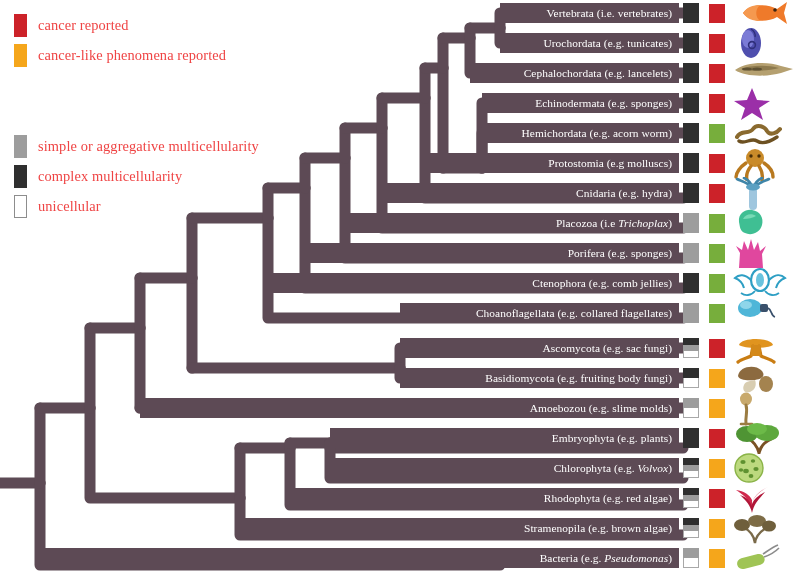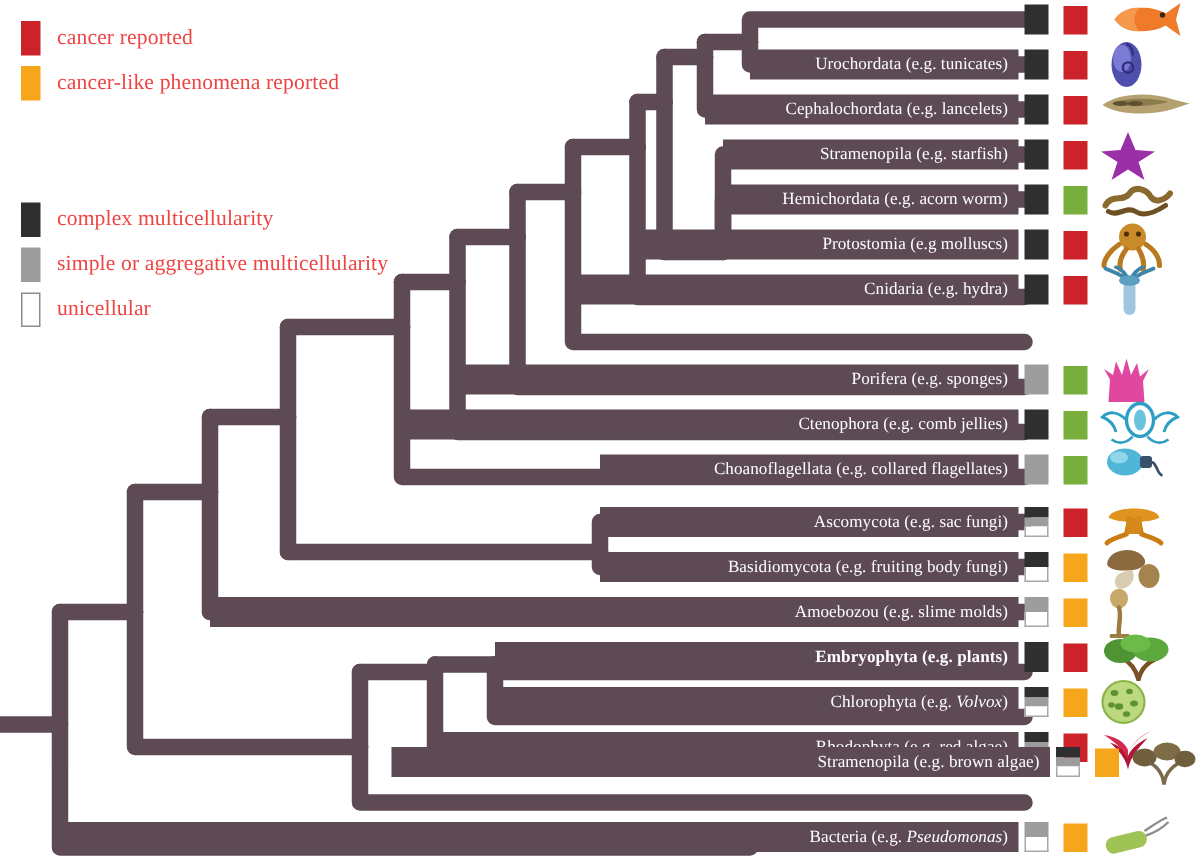--- a/index.html
+++ b/index.html
@@ -73,26 +73,26 @@
           <span class="legend-label">cancer reported</span>
         </div>
         <div class="legend-row">
           <span class="legend-swatch" style="background: rgb(245, 166, 27);"></span>
           <span class="legend-label">cancer-like phenomena reported</span>
         </div>
       </div>
 
     <div class="legend-group" id="legend-cell" style="top:131px;">
         <div class="legend-row">
+          <span class="legend-swatch" style="background: rgb(157, 157, 157);"></span>
+          <span class="legend-label">simple or aggregative multicellularity</span>
+        </div>
+        <div class="legend-row">
           <span class="legend-swatch" style="background: rgb(47, 47, 47);"></span>
           <span class="legend-label">complex multicellularity</span>
-        </div>
-        <div class="legend-row">
-          <span class="legend-swatch" style="background: rgb(157, 157, 157);"></span>
-          <span class="legend-label">simple or aggregative multicellularity</span>
         </div>
         <div class="legend-row">
           <span class="legend-swatch outline"></span>
           <span class="legend-label">unicellular</span>
         </div>
       </div>
 
   </div>
 
   <svg id="tree" width="798" height="571">
@@ -163,20 +163,23 @@
       <path d="M 290,448 L 290,505 L 683,505"></path>
       <path d="M 290,448 L 290,443"></path>
       <path d="M 290,443 L 330,443"></path>
       <path d="M 330,443 L 330,448 L 683,448"></path>
       <path d="M 330,443 L 330,478 L 683,478"></path>
     </g>
   </svg>
 
   <div class="rows" id="rows">
       <div class="row" style="top: 3px;">
+        <div class="rowbar" style="left: 500px; width: 179px; background: rgb(93, 74, 85);">
+          <span class="rowbar-label">Vertebrata (i.e. vertebrates)</span>
+        </div>
         <div class="mcell">
           <span style="height: 20px; background: rgb(47, 47, 47);"></span>
         </div>
         <div class="status" style="background: rgb(204, 34, 41);"></div>
         <div class="organism">
           <svg width="58" height="32" viewBox="0 0 58 32">
             <path d="M10 16 C16 7,34 6,44 12 L54 5 L51 16 L54 27 L44 20 C34 26,16 25,10 16 Z" fill="#ef7a2a"></path>
             <path d="M10 16 C14 10,20 8,27 8 C22 12,22 20,27 24 C20 24,14 22,10 16Z" fill="#f5994f"></path>
             <circle cx="42" cy="13" r="1.8" fill="#3a2412"></circle>
           </svg>
@@ -211,21 +214,21 @@
           <svg width="62" height="24" viewBox="0 0 62 24">
             <path d="M2 13 C12 5,34 4,48 9 L60 12 L48 16 C34 20,12 20,2 13 Z" fill="#b5a070"></path>
             <path d="M8 12 C18 8,34 8,46 11 C34 14,18 15,8 12Z" fill="#8d7a4e"></path>
             <ellipse cx="14" cy="12" rx="5" ry="1.6" fill="#5e5132"></ellipse>
             <ellipse cx="24" cy="12" rx="5" ry="1.6" fill="#5e5132"></ellipse>
           </svg>
         </div>
       </div>
       <div class="row" style="top: 93px;">
         <div class="rowbar" style="left: 482px; width: 197px; background: rgb(93, 74, 85);">
-          <span class="rowbar-label">Stramenopila (e.g. starfish)</span>
+          <span class="rowbar-label">Echinodermata (e.g. sponges)</span>
         </div>
         <div class="mcell">
           <span style="height: 20px; background: rgb(47, 47, 47);"></span>
         </div>
         <div class="status" style="background: rgb(204, 34, 41);"></div>
         <div class="organism">
           <svg width="38" height="34" viewBox="0 0 38 34">
             <path d="M19 1 L24 13 L37 14 L26 21 L30 33 L19 26 L8 33 L12 21 L1 14 L14 13 Z" fill="#9b2fa8"></path>
           </svg>
         </div>
@@ -271,20 +274,35 @@
         </div>
         <div class="status" style="background: rgb(204, 34, 41);"></div>
         <div class="organism">
           <svg width="40" height="34" viewBox="0 0 40 34">
             <rect x="16" y="10" width="8" height="23" rx="4" fill="#9fc6de"></rect>
             <path d="M20 11 c-6-6-12-7-16-9 M20 11 c-3-7-6-9-9-10 M20 11 c3-7 6-9 9-10 M20 11 c6-6 12-7 16-9" stroke="#3f85a8" stroke-width="2.6" fill="none" stroke-linecap="round"></path>
             <ellipse cx="20" cy="10" rx="7" ry="3.5" fill="#5ba0c2"></ellipse>
           </svg>
         </div>
       </div>
+      <div class="row" style="top: 213px;">
+        <div class="rowbar" style="left: 345px; width: 334px; background: rgb(93, 74, 85);">
+          <span class="rowbar-label">Placozoa (i.e <i>Trichoplax</i>)</span>
+        </div>
+        <div class="mcell">
+          <span style="height: 20px; background: rgb(157, 157, 157);"></span>
+        </div>
+        <div class="status" style="background: rgb(119, 174, 60);"></div>
+        <div class="organism">
+          <svg width="34" height="30" viewBox="0 0 34 30">
+            <path d="M6 15 C5 6,13 2,19 3 C27 4,31 11,29 18 C27 26,18 29,12 26 C7 24,7 20,6 15Z" fill="#3fbf93"></path>
+            <path d="M10 12 C12 7,19 6,23 9 C20 11,15 12,10 12Z" fill="#77dab5"></path>
+          </svg>
+        </div>
+      </div>
       <div class="row" style="top: 243px;">
         <div class="rowbar" style="left: 305px; width: 374px; background: rgb(93, 74, 85);">
           <span class="rowbar-label">Porifera (e.g. sponges)</span>
         </div>
         <div class="mcell">
           <span style="height: 20px; background: rgb(157, 157, 157);"></span>
         </div>
         <div class="status" style="background: rgb(119, 174, 60);"></div>
         <div class="organism">
           <svg width="36" height="32" viewBox="0 0 36 32">
@@ -372,21 +390,21 @@
         <div class="status" style="background: rgb(245, 166, 27);"></div>
         <div class="organism">
           <svg width="26" height="34" viewBox="0 0 26 34">
             <ellipse cx="13" cy="7" rx="6" ry="6.5" fill="#c8a96c"></ellipse>
             <path d="M13 13 c2 7-1 12 0 19" stroke="#9b7c42" stroke-width="3" fill="none" stroke-linecap="round"></path>
             <path d="M8 32 h11" stroke="#9b7c42" stroke-width="2.6" stroke-linecap="round"></path>
           </svg>
         </div>
       </div>
       <div class="row" style="top: 428px;">
-        <div class="rowbar" style="left: 330px; width: 349px; background: rgb(93, 74, 85); font-weight: bold;">
+        <div class="rowbar" style="left: 330px; width: 349px; background: rgb(93, 74, 85);">
           <span class="rowbar-label">Embryophyta (e.g. plants)</span>
         </div>
         <div class="mcell">
           <span style="height: 20px; background: rgb(47, 47, 47);"></span>
         </div>
         <div class="status" style="background: rgb(204, 34, 41);"></div>
         <div class="organism">
           <svg width="52" height="32" viewBox="0 0 52 32">
             <path d="M26 31 c-2-8 -6-12 -12-15 M26 31 c2-9 8-12 14-15" stroke="#7a5226" stroke-width="3" fill="none" stroke-linecap="round"></path>
             <ellipse cx="14" cy="12" rx="11" ry="8" fill="#4f9434"></ellipse>
@@ -431,21 +449,21 @@
         </div>
         <div class="status" style="background: rgb(204, 34, 41);"></div>
         <div class="organism">
           <svg width="38" height="32" viewBox="0 0 38 32">
             <path d="M19 31 C17 22,12 18,7 13 C13 15,17 18,19 22 C21 17,26 13,32 10 C27 16,21 21,19 31Z" fill="#b01638"></path>
             <path d="M19 24 C16 17,9 12,3 8 C11 9,17 13,19 18Z" fill="#d12a4d"></path>
             <path d="M19 20 C22 13,29 8,35 5 C28 8,22 13,19 20Z" fill="#d12a4d"></path>
           </svg>
         </div>
       </div>
-      <div class="row" style="top: 498px; margin-left: 21px;">
+      <div class="row" style="top: 518px;">
         <div class="rowbar" style="left: 240px; width: 439px; background: rgb(93, 74, 85);">
           <span class="rowbar-label">Stramenopila (e.g. brown algae)</span>
         </div>
         <div class="mcell">
           <span style="height: 6.66667px; background: rgb(47, 47, 47);"></span>
           <span style="height: 6.66667px; background: rgb(157, 157, 157);"></span>
           <span class="uni" style="height: 6.66667px;"></span>
         </div>
         <div class="status" style="background: rgb(245, 166, 27);"></div>
         <div class="organism">

